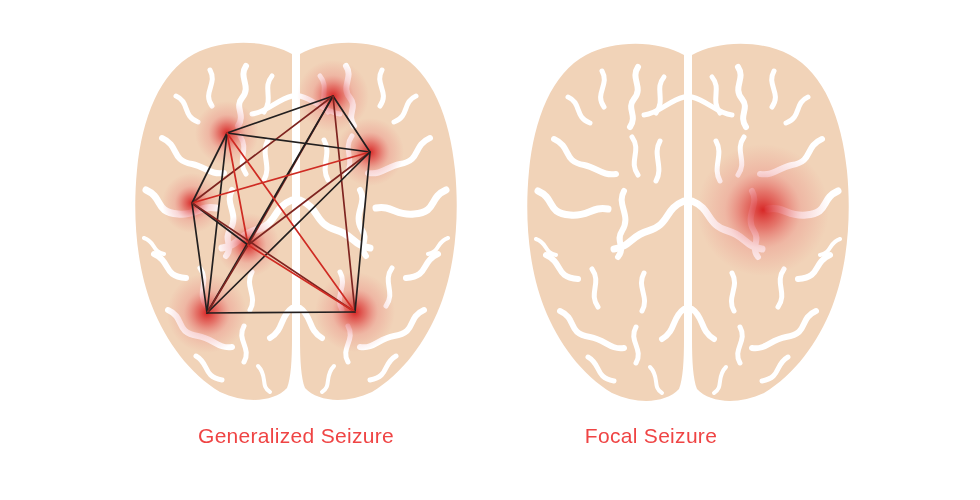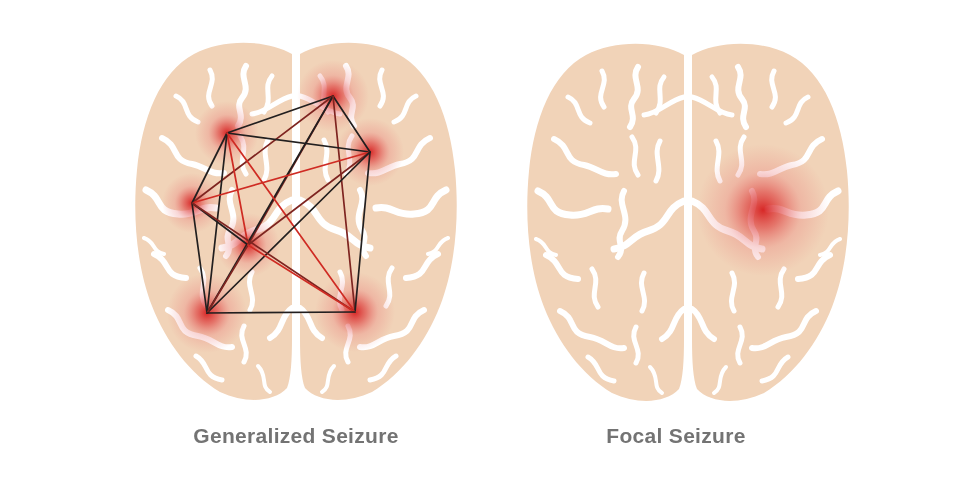--- a/index.html
+++ b/index.html
@@ -9,27 +9,27 @@
     background:#ffffff;
     overflow:hidden;
     font-family:"Liberation Sans","DejaVu Sans",sans-serif;
   }
   .stage svg{position:absolute;left:0;top:0;}
   .caption{
     position:absolute;
     top:424px;
     transform:translateX(-50%);
     font-size:21px;
-    font-weight:700;
+    font-weight:400;
     letter-spacing:.3px;
-    color:#737373;
+    color:#ef4444;
     white-space:nowrap;
   }
   .caption.generalized{left:296px;}
-  .caption.focal{left:676px;}
+  .caption.focal{left:651px;}
 </style>
 </head>
 <body>
 
 <div class="stage">
   <svg width="980" height="500" viewBox="0 0 980 500">
     <defs>
       <radialGradient id="hotGrad">
         <stop offset="0%" stop-color="#d61f1f" stop-opacity="0.95"></stop>
         <stop offset="28%" stop-color="#dd3b3b" stop-opacity="0.62"></stop>

